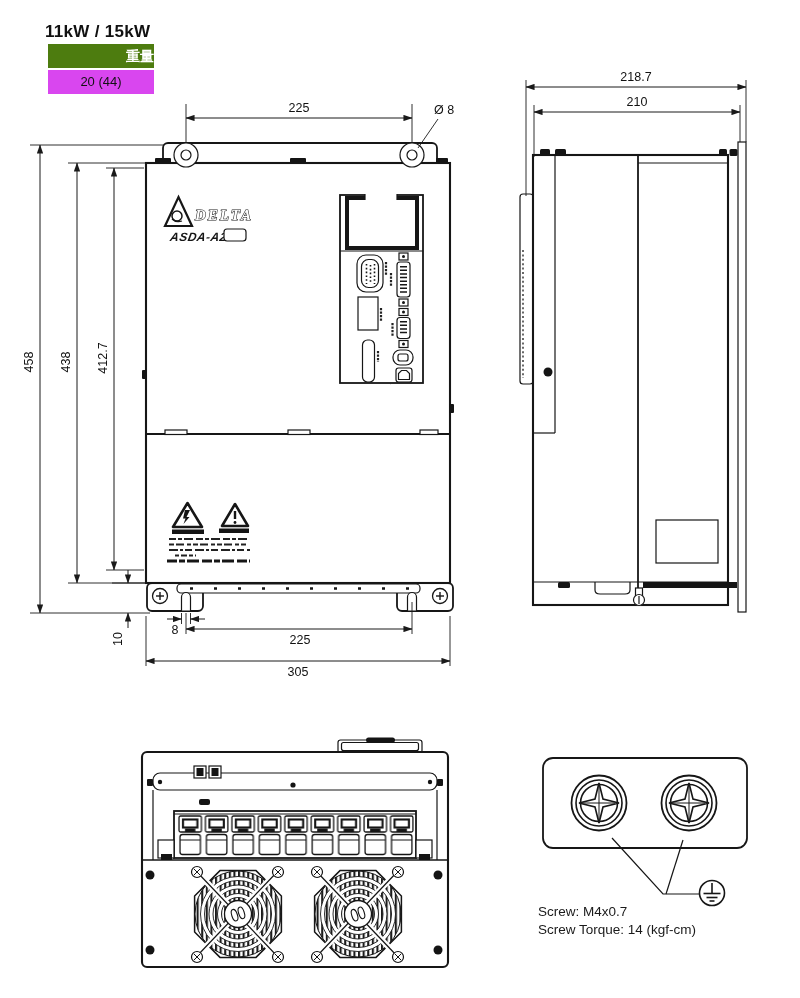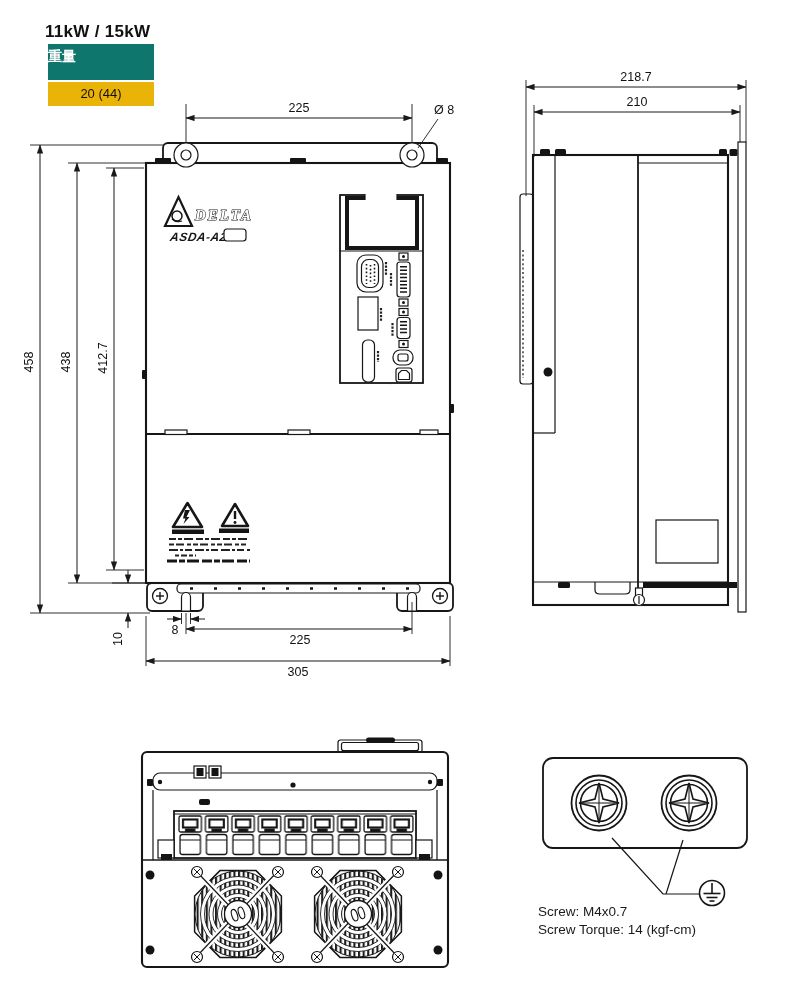--- a/index.html
+++ b/index.html
@@ -1,22 +1,22 @@
 <!DOCTYPE html>
 <html><head>
 <meta charset="utf-8">
 <style>
   html,body{margin:0;padding:0;background:#fff;}
   #page{position:relative;width:800px;height:998px;background:#fff;overflow:hidden;
         font-family:"Liberation Sans",sans-serif;color:#111;}
   #title{position:absolute;left:45px;top:22px;font-size:17px;font-weight:bold;letter-spacing:.3px;}
   #wtable{position:absolute;left:48px;top:44px;width:106px;}
-  #wtable .hdr{height:36px;line-height:25px;text-align:left;background:#0f766e;color:#fff;
+  #wtable .hdr{height:24px;line-height:25px;text-align:right;background:#4d7c0f;color:#fff;
                font-size:14px;font-weight:bold;}
-  #wtable .val{height:24px;line-height:24px;text-align:center;background:#eab308;color:#111;
+  #wtable .val{height:24px;line-height:24px;text-align:center;background:#d946ef;color:#111;
                font-size:13px;margin-top:2px;}
   svg{position:absolute;left:0;top:0;}
   .s1{fill:none;stroke:#161616;stroke-width:1.2;}
   .s1f{fill:#fff;stroke:#161616;stroke-width:1.2;}
   .s2f{fill:#fff;stroke:#161616;stroke-width:1.8;}
   .s3f{fill:#fff;stroke:#161616;stroke-width:2.1;}
   .dim{stroke:#1a1a1a;stroke-width:1;fill:none;}
   .ext{stroke:#1a1a1a;stroke-width:.9;fill:none;}
   .blk{fill:#141414;stroke:none;}
   .dimtxt{font:12.5px "Liberation Sans",sans-serif;fill:#111;}

